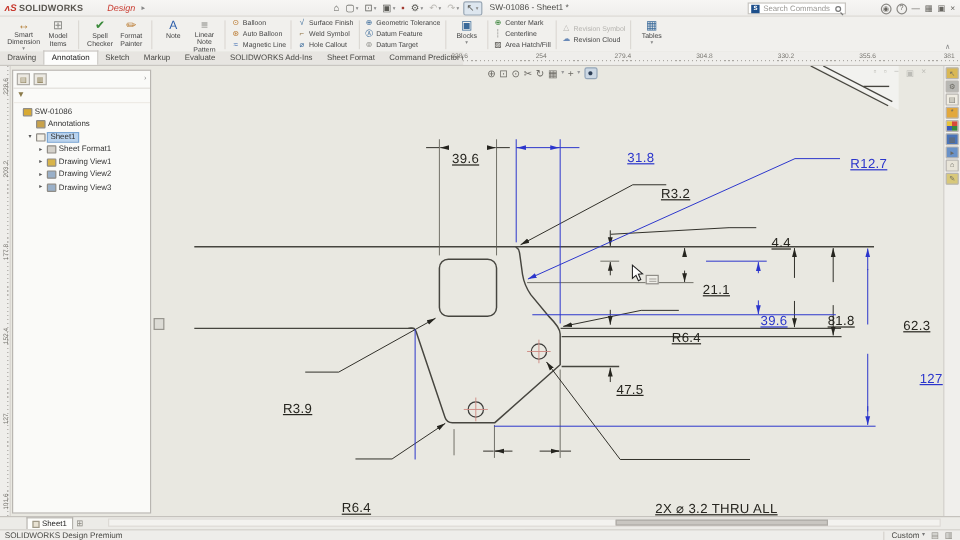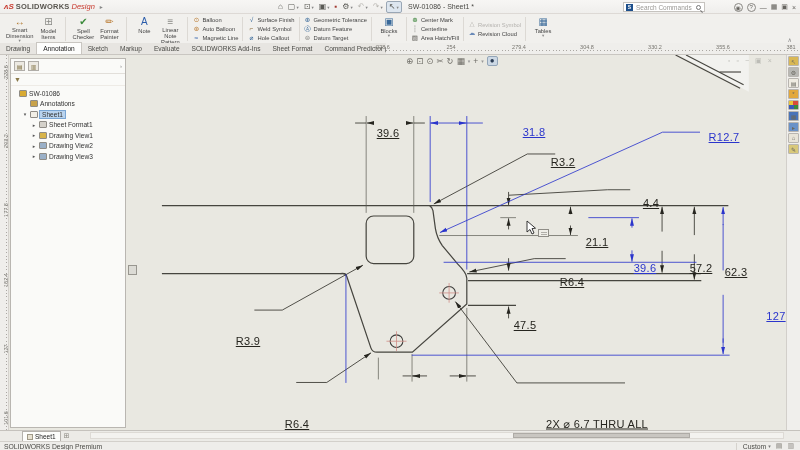--- a/index.html
+++ b/index.html
@@ -5,21 +5,21 @@
   * { margin:0; padding:0; box-sizing:border-box; }
   html,body { width:800px; height:450px; overflow:hidden; }
   body { font-family:"Liberation Sans","DejaVu Sans",sans-serif; position:relative; background:#e9e8e1; font-size:7px; color:#333; }
   #stage { position:absolute; inset:0; width:800px; height:450px; }
 
   
   .titlebar { position:absolute; left:0; top:0; width:800px; height:14px; background:linear-gradient(#f7f6f4,#efeeec); border-bottom:1px solid #ddd9d5; display:flex; align-items:center; }
   .logo { display:flex; align-items:center; gap:2px; padding-left:4px; white-space:nowrap; }
   .logo .lmark { color:#c8392e; font-weight:bold; font-size:8px;font-style:italic; }
   .logo .lbrand { font-weight:bold; font-size:7.5px; color:#58554f; letter-spacing:.2px; }
-  .logo .lsuffix { font-size:7.5px; color:#c8392e; font-style:italic; }
+  .logo .lsuffix { font-size:7.5px; color:#c8392e; font-style:italic;margin-left:18px; }
   .logo .lcaret { color:#888; font-size:6px; margin-left:3px; }
   .qat { position:absolute; left:276px; top:0; height:14px; display:flex; align-items:center; gap:1px; }
   .qbtn { display:flex; align-items:center; height:12px; padding:0 2px; color:#5a5a55; font-size:8px; }
   .qbtn .qc { font-size:8px; line-height:1; }
   .qbtn .qa { font-size:4.5px; color:#888; margin-left:1px; }
   .qbtn.disabled { color:#b9b7b2; }
   .qbtn.pressed { border:1px solid #9aa7b5; background:#dde6ef; border-radius:2px; }
   .wtitle { position:absolute; left:408px; top:3px; font-size:7px; color:#4a4a46; white-space:nowrap; }
   .searchbox { position:absolute; left:623px; top:2px; width:82px; height:10px; background:#fff; border:1px solid #c6c3bf; display:flex; align-items:center; gap:3px; padding:0 2px; }
   .slogo { width:7px; height:7px; background:#1d4f8b; color:#fff; font-size:5px; font-weight:bold; display:flex; align-items:center; justify-content:center; }
@@ -431,29 +431,29 @@
   </svg>
 
   <div class="dimlayer" id="dims">
       <div class="dim k" style="left: 388px; top: 133px;">39.6</div>
       <div class="dim b" style="left: 534px; top: 132px;">31.8</div>
       <div class="dim b" style="left: 724px; top: 137px;">R12.7</div>
       <div class="dim k" style="left: 563px; top: 162px;">R3.2</div>
       <div class="dim k" style="left: 651px; top: 203px;">4.4</div>
       <div class="dim k" style="left: 597px; top: 242px;">21.1</div>
       <div class="dim b" style="left: 645px; top: 268px;">39.6</div>
-      <div class="dim k" style="left: 701px; top: 268px;">57.2</div>
-      <div class="dim k" style="left: 736px; top: 272px;">62.3</div>
+      <div class="dim k" style="left: 701px; top: 268px;">81.8</div>
+      <div class="dim k" style="left: 764px; top: 272px;">62.3</div>
       <div class="dim b" style="left: 776px; top: 316px;">127</div>
       <div class="dim k" style="left: 572px; top: 282px;">R6.4</div>
       <div class="dim k" style="left: 525px; top: 325px;">47.5</div>
       <div class="dim k" style="left: 248px; top: 341px;">R3.9</div>
       <div class="dim k" style="left: 297px; top: 424px;">R6.4</div>
       <div class="dim k" style="left: 444px; top: 436px;">46</div>
-      <div class="dim k" style="left: 597px; top: 424px;">2X ⌀ 6.7 THRU ALL</div>
+      <div class="dim k" style="left: 597px; top: 424px;">2X ⌀ 3.2 THRU ALL</div>
     </div>
 
   <div class="headsup" id="headsup">
       <div class="hic">⊕</div>
       <div class="hic">⊡</div>
       <div class="hic">⊙</div>
       <div class="hic">✂</div>
       <div class="hic">↻</div>
       <div class="hic">▦</div>
       <div class="hic small">▾</div>

